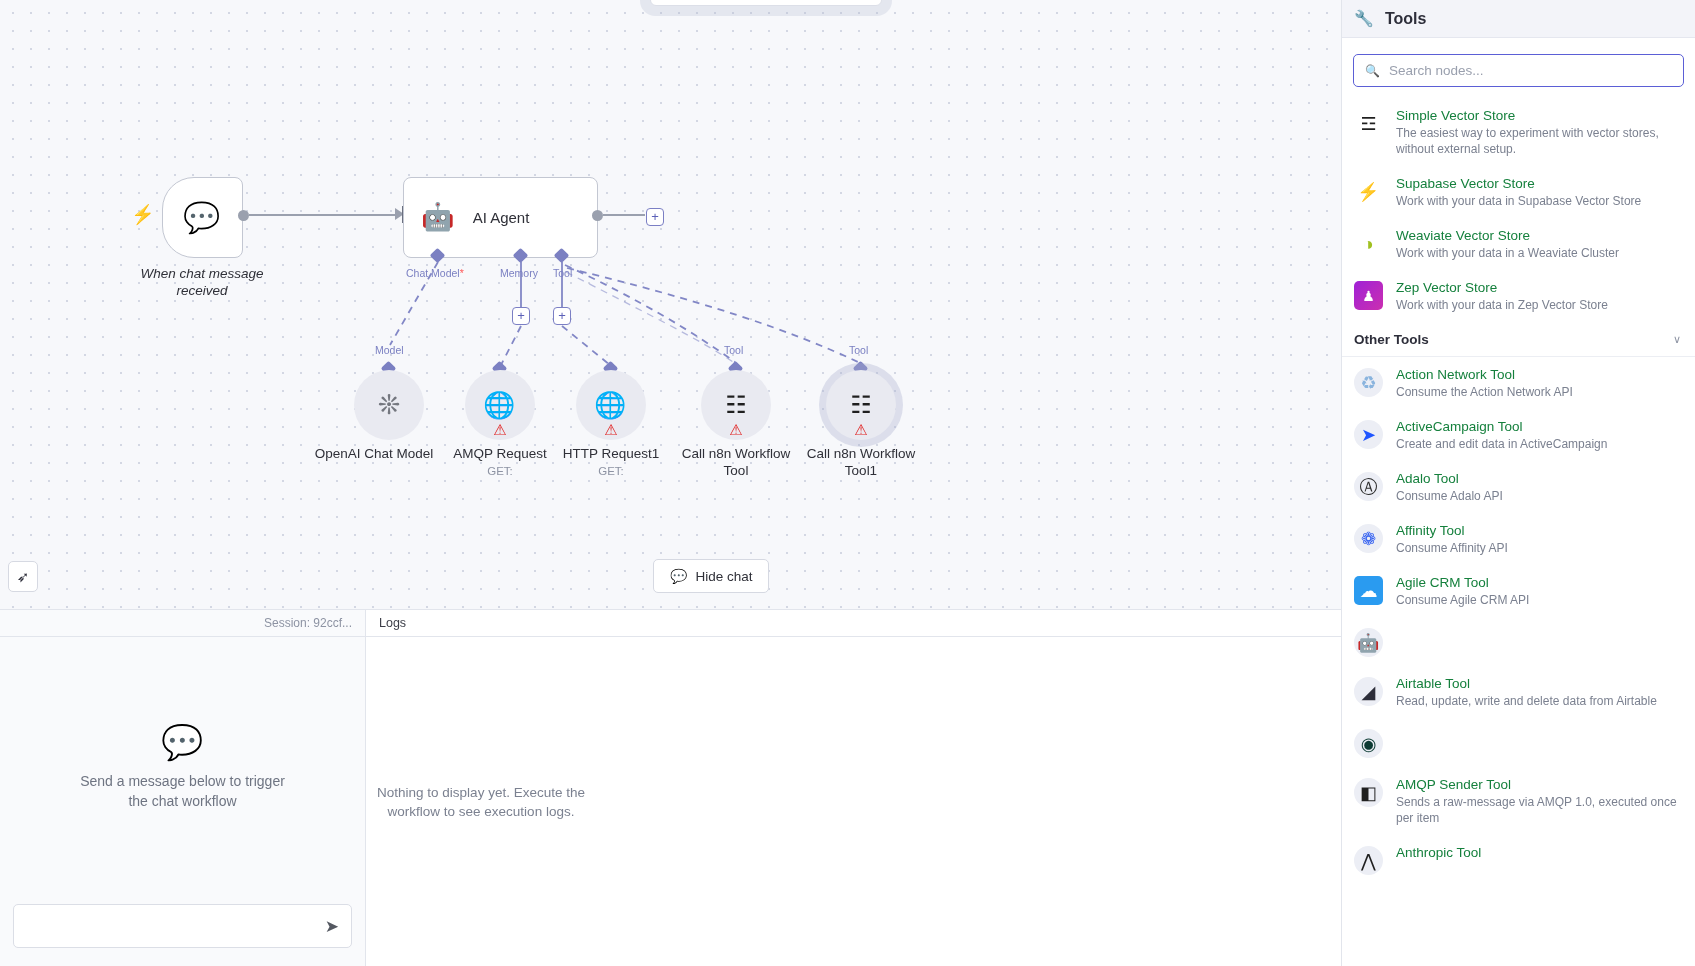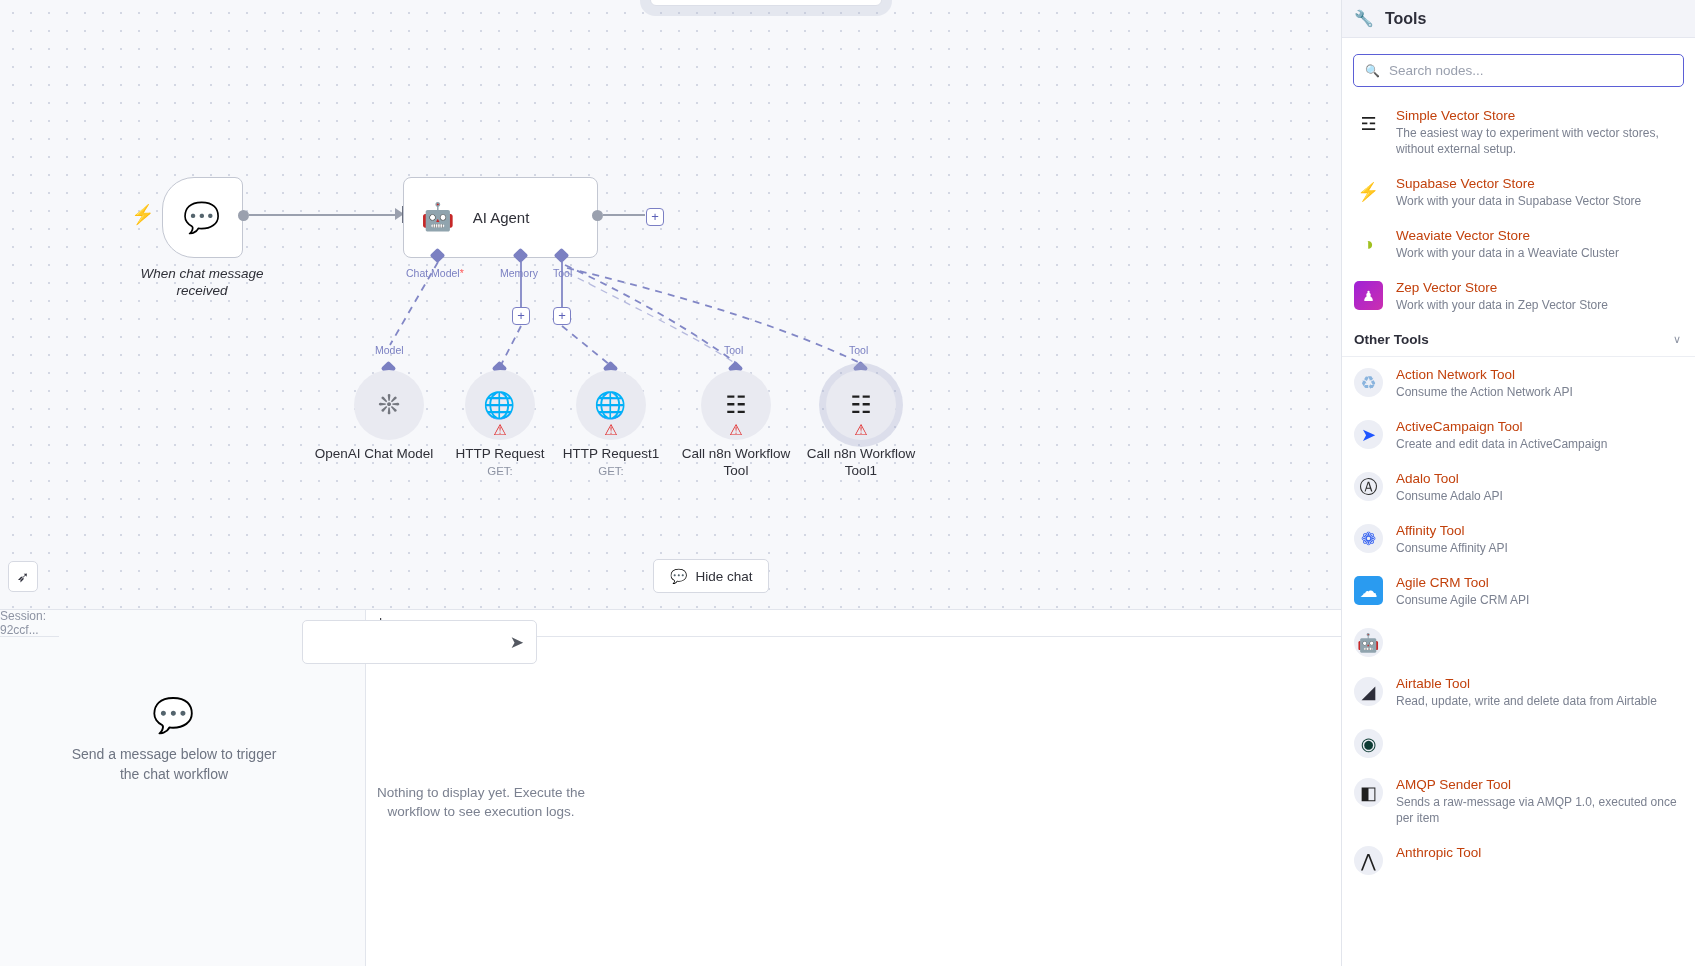--- a/index.html
+++ b/index.html
@@ -145,21 +145,21 @@
   .bottom-wrap {
     position: absolute; left: 0; top: 609px;
     width: 1341px; height: 357px;
     border-top: 1px solid #e2e5ec;
     display: flex;
   }
   .chat-panel {
     width: 366px; height: 100%;
     background: #f9fafc;
     border-right: 1px solid #e2e5ec;
-    display: flex; flex-direction: row;
+    display: flex; flex-direction: column;
   }
   .chat-header {
     height: 27px; display: flex; align-items: center; justify-content: flex-end;
     padding-right: 13px; font-size: 12px; color: #8d93a3;
     border-bottom: 1px solid #e2e5ec;
     background: #f9fafc;
   }
   .chat-body {
     flex: 1; display: flex; flex-direction: column;
     align-items: center; justify-content: flex-start;
@@ -242,21 +242,21 @@
   .item-icon {
     flex: 0 0 29px; width: 29px; height: 29px;
     display: flex; align-items: center; justify-content: center;
     border-radius: 50%; font-size: 18px; line-height: 1;
     margin-top: 2px;
   }
   .item-icon.plain { background: transparent; }
   .item-icon.round-grey { background: #eceef5; }
   .item-icon.square { border-radius: 5px; }
   .item-text { min-width: 0; }
-  .item-title { font-size: 13.5px; color: #c2410c; line-height: 17px; }
+  .item-title { font-size: 13.5px; color: #15803d; line-height: 17px; }
   .item-desc { font-size: 12px; color: #7b8190; line-height: 16px; margin-top: 1px; }
 
   .group-header {
     display: flex; align-items: center; justify-content: space-between;
     padding: 10px 14px 9px 12px;
     border-bottom: 1px solid #eceef3;
     cursor: pointer;
   }
   .group-header .g-title { font-size: 13.5px; font-weight: bold; color: #2d2e3a; }
   .group-header .chev { font-size: 11px; color: #8d93a3; }
@@ -337,21 +337,21 @@
     <div class="subnode" style="left:354px;top:370px;">
       <span style="font-size:27px;color:#74777f;">❊</span>
     </div>
     <div class="sublabel" style="left:304px;top:445px;width:140px;">OpenAI Chat Model</div>
 
     <div class="diamond" style="left:494px;top:363px;"></div>
     <div class="subnode" style="left:465px;top:370px;">
       <span style="font-size:26px;color:#2a34d8;">🌐</span>
       <span class="warn-badge">⚠</span>
     </div>
-    <div class="sublabel" style="left:441px;top:445px;width:118px;">HTTP Request</div>
+    <div class="sublabel" style="left:441px;top:445px;width:118px;">AMQP Request</div>
     <div class="subsub" style="left:441px;top:465px;width:118px;">GET:</div>
 
     <div class="diamond" style="left:605px;top:363px;"></div>
     <div class="subnode" style="left:576px;top:370px;">
       <span style="font-size:26px;color:#2a34d8;">🌐</span>
       <span class="warn-badge">⚠</span>
     </div>
     <div class="sublabel" style="left:552px;top:445px;width:118px;">HTTP Request1</div>
     <div class="subsub" style="left:552px;top:465px;width:118px;">GET:</div>
 

